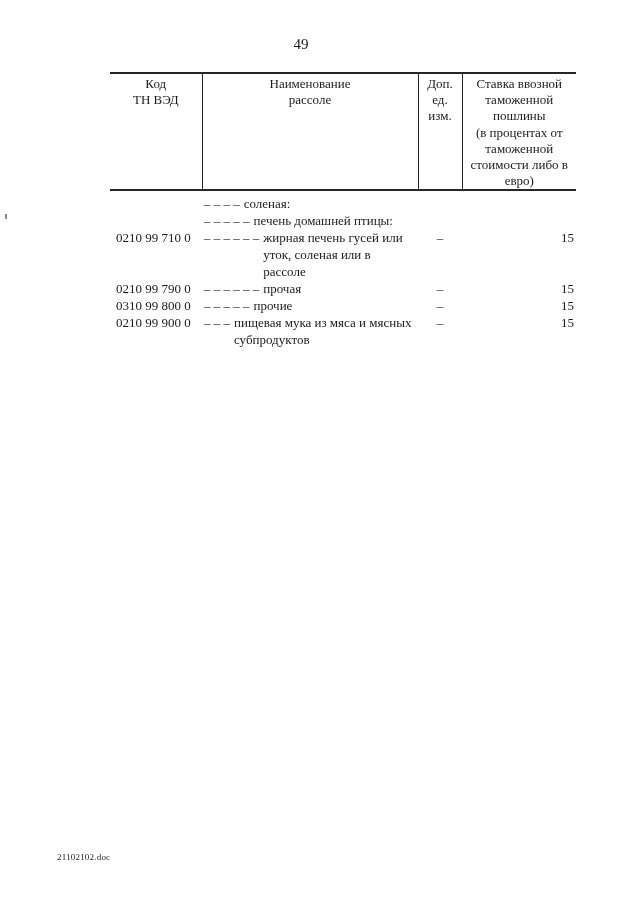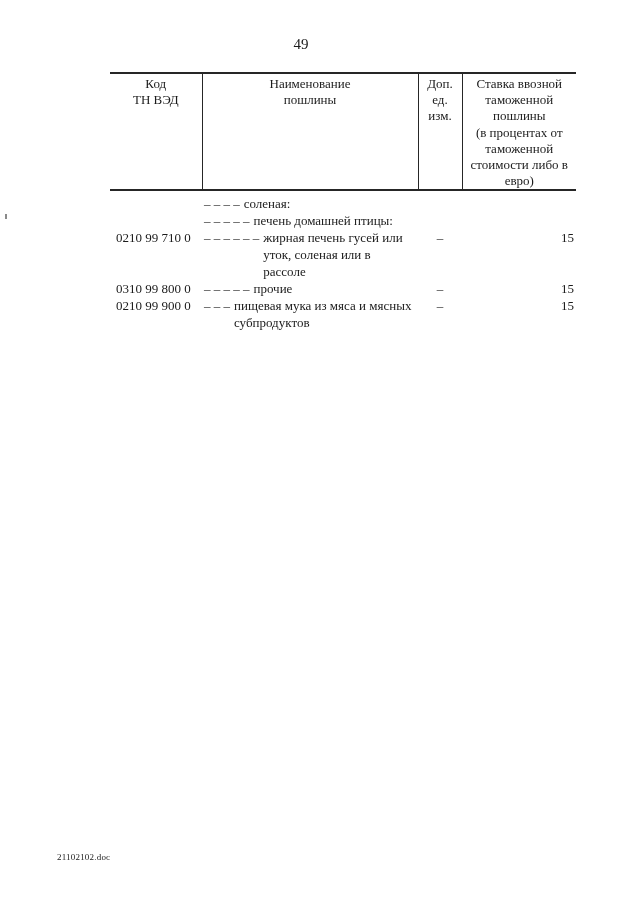--- a/index.html
+++ b/index.html
@@ -108,21 +108,21 @@
       <col style="width:92px">
       <col style="width:216px">
       <col style="width:44px">
       <col style="width:114px">
     </colgroup>
     <thead>
       <tr>
         <th>Код
 ТН ВЭД</th>
         <th>Наименование
-пошлины</th>
+рассоле</th>
         <th>Доп.
 ед.
 изм.</th>
         <th>Ставка ввозной
 таможенной
 пошлины
 (в процентах от
 таможенной
 стоимости либо в
 евро)</th>
@@ -158,20 +158,31 @@
     <td class="cell-name">
       <div class="name-wrap">
         <span class="dashes">– – – – – –</span>
         <span class="name-text">жирная печень гусей или уток, соленая или в рассоле</span>
       </div>
     </td>
     <td class="cell-unit">–</td>
     <td class="cell-rate">15</td>
   </tr>
 
+  <tr>
+    <td class="cell-code">0210 99 790 0</td>
+    <td class="cell-name">
+      <div class="name-wrap">
+        <span class="dashes">– – – – – –</span>
+        <span class="name-text">прочая</span>
+      </div>
+    </td>
+    <td class="cell-unit">–</td>
+    <td class="cell-rate">15</td>
+  </tr>
 
   <tr>
     <td class="cell-code">0310 99 800 0</td>
     <td class="cell-name">
       <div class="name-wrap">
         <span class="dashes">– – – – –</span>
         <span class="name-text">прочие</span>
       </div>
     </td>
     <td class="cell-unit">–</td>

